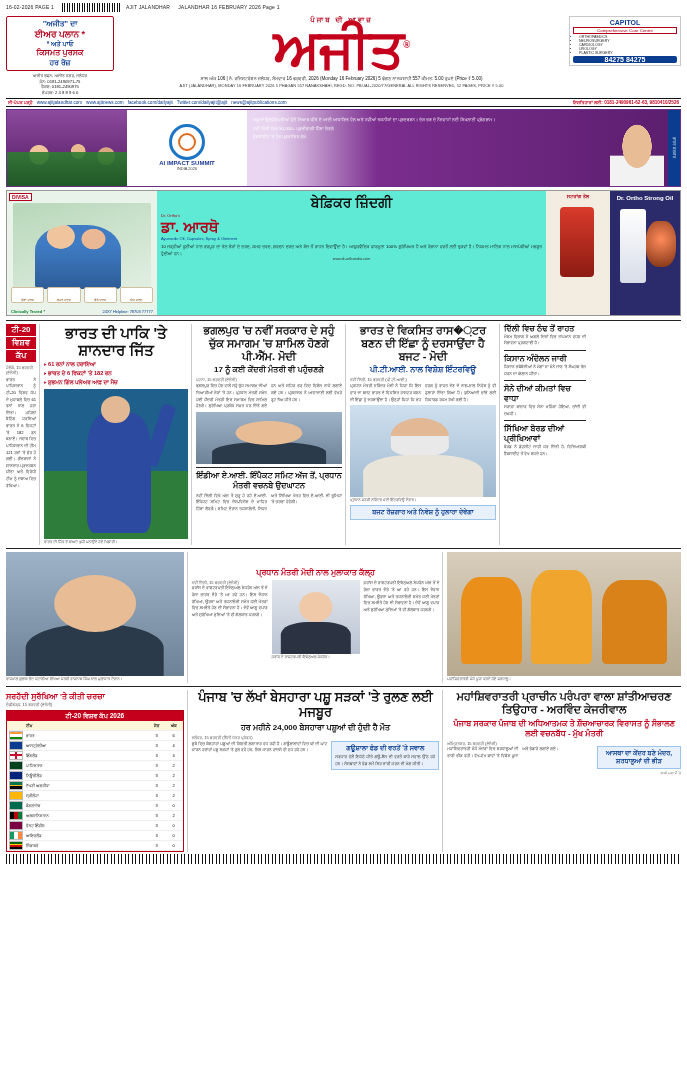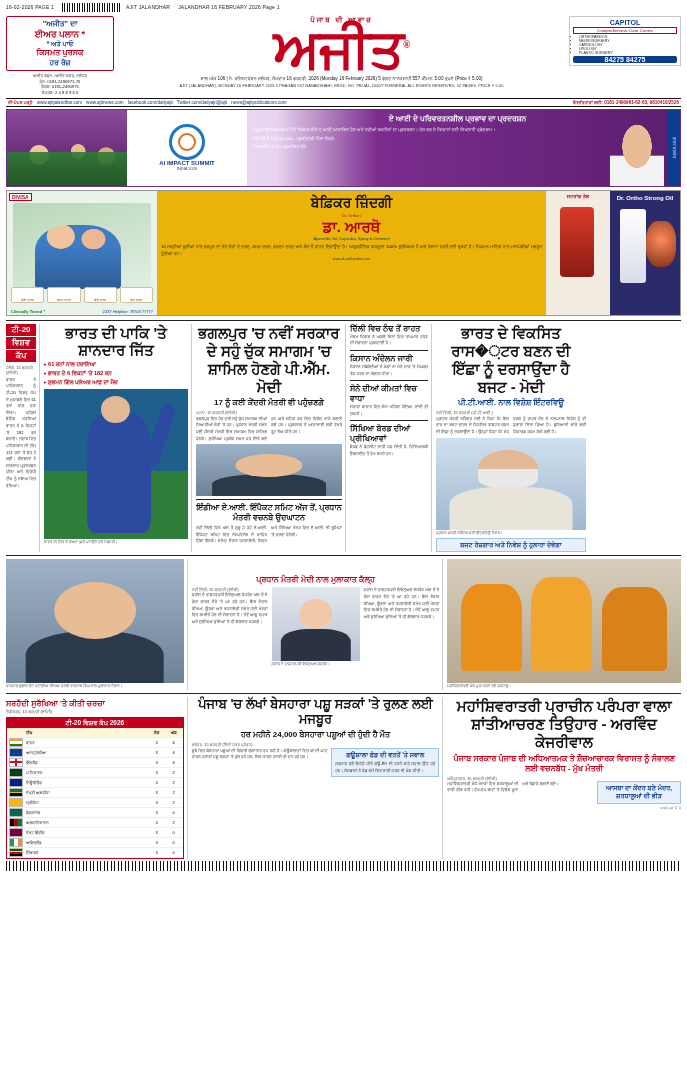--- a/index.html
+++ b/index.html
@@ -73,41 +73,41 @@
   .banner .br .h { font-size:7.5px; font-weight:bold; text-align:center; }
   .banner .br .p { font-size:4.4px; line-height:1.5; margin-top:3px; }
   .banner .br .cta { font-size:4.4px; margin-top:3px; }
   .banner .face { position:absolute; right:4px; bottom:0; width:54px; height:64px;
      background:radial-gradient(ellipse at 50% 38%, #e8bd96 38%, transparent 39%),
                 linear-gradient(180deg, transparent 52%, #f2f2f2 53%); }
   .banner .vstrip { width:12px; background:#0a3c8f; color:#fff; font-size:4px; writing-mode:vertical-rl;
      display:flex; align-items:center; justify-content:center; }
 
   
-  .ortho { margin:3px 6px 0 6px; border:1px solid #999; height:126px; display:flex; background:#eab308; }
+  .ortho { margin:3px 6px 0 6px; border:1px solid #999; height:126px; display:flex; background:#5eead4; }
   .ortho .c1 { width:150px; position:relative; background:#e9f3ea; overflow:hidden; }
   .ortho .c1 .badge { position:absolute; top:2px; left:2px; font-size:5px; color:#b3001b; font-weight:bold;
      background:#fff; border:1px solid #b3001b; padding:0 2px; }
   .ortho .c1 .ph { position:absolute; inset:12px 6px 26px 6px; border-radius:2px;
      background:linear-gradient(160deg,#b7d7b9,#e2efe2); }
   .ortho .c1 .ph:after { content:""; position:absolute; left:16%; bottom:0; width:62%; height:74%;
      background: radial-gradient(ellipse at 30% 18%, #f0c49c 16%, transparent 17%),
                  radial-gradient(ellipse at 68% 22%, #eab894 14%, transparent 15%),
                  linear-gradient(180deg,#3f7cc4 30%, #2d5c97 100%);
      border-radius:40% 40% 6% 6%; }
   .ortho .c1 .icons { position:absolute; bottom:12px; left:4px; right:4px; display:flex; gap:3px; }
   .ortho .c1 .icons div { flex:1; height:16px; background:#fff; border:1px solid #d0c0a0; border-radius:2px;
      font-size:3.4px; color:#7a4b10; display:flex; align-items:flex-end; justify-content:center; }
   .ortho .c1 .tested { position:absolute; bottom:1px; left:4px; font-size:4px; color:#0a7d2f; font-weight:bold; }
   .ortho .c1 .helpline { position:absolute; bottom:1px; right:4px; font-size:4px; color:#0a3c8f; }
 
   .ortho .c2 { flex:1; padding:3px 4px; }
   .ortho .c2 .h1 { font-size:14px; font-weight:bold; color:#111; }
   .ortho .c2 .h2 { font-size:10px; font-weight:bold; color:#111; }
-  .ortho .c2 .brand { text-align:center; margin-top:2px; }
+  .ortho .c2 .brand { margin-top:2px; }
   .ortho .c2 .brand .pre { font-size:4px; color:#b3001b; }
   .ortho .c2 .brand .nm { font-size:15px; font-weight:bold; color:#b3001b; }
   .ortho .c2 .brand .sub { font-size:4px; color:#0a3c8f; }
   .ortho .c2 .body { font-size:4.3px; line-height:1.6; color:#111; margin-top:3px; text-align:justify; }
   .ortho .c3 { width:64px; background:#f3ece0; position:relative; }
   .ortho .c3 .strip { position:absolute; top:2px; left:2px; right:2px; font-size:5px; text-align:center; color:#b3001b; font-weight:bold;}
   .ortho .c3 .bottle { position:absolute; left:14px; top:16px; width:34px; height:70px; border-radius:4px;
       background:linear-gradient(180deg,#d93b2b,#8c1b12); }
   .ortho .c4 { width:70px; background:#2b2b6b; position:relative; }
   .ortho .c4 .cap { position:absolute; top:2px; left:2px; right:2px; font-size:6px; text-align:center; color:#fff; font-weight:bold; }
@@ -119,21 +119,21 @@
   
   .grid { margin:4px 6px 0 6px; }
   .row { display:flex; gap:4px; }
   .hr { border-top:1px solid #222; margin:3px 0; }
 
   .col { border-right:1px solid #ccc; padding-right:3px; }
   .col:last-child { border-right:none; padding-right:0; }
 
   .kicker { background:#c4001d; color:#fff; font-size:8px; font-weight:bold; text-align:center; padding:1px; }
   .hl-big { font-size:15px; font-weight:bold; color:#111; text-align:center; line-height:1.15; }
-  .hl-med { font-size:15px; font-weight:bold; color:#111; line-height:1.2; }
+  .hl-med { font-size:11px; font-weight:bold; color:#111; line-height:1.2; }
   .hl-sm { font-size:8px; font-weight:bold; color:#111; line-height:1.25; }
   .byline { font-size:4px; color:#444; }
   .txt { font-size:4.1px; line-height:1.62; color:#111; text-align:justify; column-gap:4px; }
   .txt.n2 { column-count:2; }
 
   .photo { background:#cfd6dd; position:relative; overflow:hidden; }
   .cap { font-size:3.8px; color:#333; line-height:1.4; padding-top:1px; }
 
   .bullets { font-size:5.6px; color:#b3001b; font-weight:bold; line-height:1.6; }
   .bullets div:before { content:"\25B8  "; color:#c4001d; }
@@ -270,21 +270,20 @@
     <div class="bl">
       <div class="people"></div>
       <div class="tile"></div>
     </div>
     <div class="bc">
       <div class="ring"></div>
       <div class="t1">AI IMPACT SUMMIT</div>
       <div class="t2">INDIA 2026</div>
     </div>
     <div class="br">
-      <div class="h">ਏ ਆਈ ਦੇ ਪਰਿਵਰਤਨਸ਼ੀਲ ਪ੍ਰਭਾਵ ਦਾ ਪ੍ਰਦਰਸ਼ਨ</div>
       <div class="p" style="width:64%">ਲਘੂਆਂ ਉਦਯੋਗਪਤੀਆਂ ਵੱਲੋਂ ਤਿਆਰ ਕੀਤੇ ਏ ਆਈ ਆਧਾਰਿਤ ਹੱਲ ਅਤੇ ਨਵੀਆਂ ਤਕਨੀਕਾਂ ਦਾ ਪ੍ਰਦਰਸ਼ਨ। ਦੇਸ਼ ਭਰ ਦੇ ਨੌਜਵਾਨਾਂ ਲਈ ਸਿਖਲਾਈ ਪ੍ਰੋਗਰਾਮ।</div>
       <div class="cta" style="width:64%">ਨਵੀਂ ਦਿੱਲੀ ਵਿਖੇ 50,000+ ਪ੍ਰਤੀਭਾਗੀ ਹਿੱਸਾ ਲੈਣਗੇ</div>
       <div class="cta" style="width:64%">ਵੈਬਸਾਈਟ 'ਤੇ ਹੋਰ ਪ੍ਰਕਾਸ਼ਿਤ ਵੇਖੋ</div>
       <div class="face"></div>
     </div>
     <div class="vstrip">ਭਾਰਤ ਸਰਕਾਰ</div>
   </div>
 
   <div class="ortho">
     <div class="c1">
@@ -349,51 +348,51 @@
 
       <div class="col" style="width:150px">
         <div class="hl-med centerhl">ਭਗਲਪੁਰ 'ਚ ਨਵੀਂ ਸਰਕਾਰ ਦੇ ਸਹੁੰ ਚੁੱਕ ਸਮਾਗਮ 'ਚ ਸ਼ਾਮਿਲ ਹੋਣਗੇ ਪੀ.ਐੱਮ. ਮੋਦੀ</div>
         <div class="hl-sm centerhl" style="margin-top:2px">17 ਨੂੰ ਕਈ ਕੇਂਦਰੀ ਮੰਤਰੀ ਵੀ ਪਹੁੰਚਣਗੇ</div>
         <div class="byline" style="margin-top:2px">ਪਟਨਾ, 15 ਫਰਵਰੀ (ਏਜੰਸੀ)</div>
         <div class="txt n2" style="margin-top:1px">ਭਗਲਪੁਰ ਵਿਚ ਹੋਣ ਵਾਲੇ ਸਹੁੰ ਚੁੱਕ ਸਮਾਗਮ ਦੀਆਂ ਤਿਆਰੀਆਂ ਜ਼ੋਰਾਂ 'ਤੇ ਹਨ। ਪ੍ਰਧਾਨ ਮੰਤਰੀ ਸਮੇਤ ਕਈ ਕੇਂਦਰੀ ਮੰਤਰੀ ਇਸ ਸਮਾਗਮ ਵਿਚ ਸ਼ਾਮਿਲ ਹੋਣਗੇ। ਸੁਰੱਖਿਆ ਪ੍ਰਬੰਧ ਸਖ਼ਤ ਕਰ ਦਿੱਤੇ ਗਏ ਹਨ ਅਤੇ ਸ਼ਹਿਰ ਭਰ ਵਿਚ ਵਿਸ਼ੇਸ਼ ਨਾਕੇ ਲਗਾਏ ਗਏ ਹਨ। ਪ੍ਰਸ਼ਾਸਨ ਨੇ ਆਵਾਜਾਈ ਲਈ ਵੱਖਰੇ ਰੂਟ ਤੈਅ ਕੀਤੇ ਹਨ।</div>
         <div class="photo portrait" style="height:52px; margin-top:2px"></div>
         <div class="hr"></div>
         <div class="hl-sm centerhl">ਇੰਡੀਆ ਏ.ਆਈ. ਇੰਪੈਕਟ ਸਮਿਟ ਅੱਜ ਤੋਂ, ਪ੍ਰਧਾਨ ਮੰਤਰੀ ਵਚਨਬੇ ਉਦਘਾਟਨ</div>
         <div class="txt n2" style="margin-top:2px">ਨਵੀਂ ਦਿੱਲੀ ਵਿਖੇ ਅੱਜ ਤੋਂ ਸ਼ੁਰੂ ਹੋ ਰਹੇ ਏ.ਆਈ. ਇੰਪੈਕਟ ਸਮਿਟ ਵਿਚ ਦੇਸ਼-ਵਿਦੇਸ਼ ਦੇ ਮਾਹਿਰ ਹਿੱਸਾ ਲੈਣਗੇ। ਸਮਿਟ ਦੌਰਾਨ ਤਕਨਾਲੋਜੀ, ਸਿਹਤ ਅਤੇ ਸਿੱਖਿਆ ਖੇਤਰ ਵਿਚ ਏ.ਆਈ. ਦੀ ਭੂਮਿਕਾ 'ਤੇ ਚਰਚਾ ਹੋਵੇਗੀ।</div>
+      </div>
+
+      <div class="col" style="width:150px">
+        <div class="hl-med centerhl">ਭਾਰਤ ਦੇ ਵਿਕਸਿਤ ਰਾਸ�਼ਟਰ ਬਣਨ ਦੀ ਇੱਛਾ ਨੂੰ ਦਰਸਾਉਂਦਾ ਹੈ ਬਜਟ - ਮੋਦੀ</div>
+        <div class="hl-sm centerhl blue" style="margin-top:2px">ਪੀ.ਟੀ.ਆਈ. ਨਾਲ ਵਿਸ਼ੇਸ਼ ਇੰਟਰਵਿਊ</div>
+        <div class="byline" style="margin-top:2px">ਨਵੀਂ ਦਿੱਲੀ, 15 ਫਰਵਰੀ (ਪੀ.ਟੀ.ਆਈ.)</div>
+        <div class="txt n2" style="margin-top:1px">ਪ੍ਰਧਾਨ ਮੰਤਰੀ ਨਰਿੰਦਰ ਮੋਦੀ ਨੇ ਕਿਹਾ ਕਿ ਇਸ ਵਾਰ ਦਾ ਬਜਟ ਭਾਰਤ ਦੇ ਵਿਕਸਿਤ ਰਾਸ਼ਟਰ ਬਣਨ ਦੀ ਇੱਛਾ ਨੂੰ ਦਰਸਾਉਂਦਾ ਹੈ। ਉਨ੍ਹਾਂ ਕਿਹਾ ਕਿ ਮੱਧ ਵਰਗ ਨੂੰ ਰਾਹਤ ਦੇਣ ਦੇ ਨਾਲ-ਨਾਲ ਨਿਵੇਸ਼ ਨੂੰ ਵੀ ਹੁਲਾਰਾ ਦਿੱਤਾ ਗਿਆ ਹੈ। ਬੁਨਿਆਦੀ ਢਾਂਚੇ ਲਈ ਰਿਕਾਰਡ ਰਕਮ ਰੱਖੀ ਗਈ ਹੈ।</div>
+        <div class="photo modi" style="height:92px; margin-top:2px">
+          <div class="head"></div>
+          <div class="beard"></div>
+          <div class="body"></div>
+        </div>
+        <div class="cap">ਪ੍ਰਧਾਨ ਮੰਤਰੀ ਨਰਿੰਦਰ ਮੋਦੀ ਇੰਟਰਵਿਊ ਦੌਰਾਨ।</div>
+        <div class="blue-box" style="margin-top:2px">
+          <div class="t">ਬਜਟ ਰੋਜ਼ਗਾਰ ਅਤੇ ਨਿਵੇਸ਼ ਨੂੰ ਹੁਲਾਰਾ ਦੇਵੇਗਾ</div>
+        </div>
       </div>
 
       <div class="col" style="width:82px">
         <div class="hl-sm">ਦਿੱਲੀ ਵਿਚ ਠੰਢ ਤੋਂ ਰਾਹਤ</div>
         <div class="txt">ਮੌਸਮ ਵਿਭਾਗ ਨੇ ਅਗਲੇ ਦਿਨਾਂ ਵਿਚ ਤਾਪਮਾਨ ਵਧਣ ਦੀ ਸੰਭਾਵਨਾ ਪ੍ਰਗਟਾਈ ਹੈ।</div>
         <div class="hr"></div>
         <div class="hl-sm">ਕਿਸਾਨ ਅੰਦੋਲਨ ਜਾਰੀ</div>
         <div class="txt">ਕਿਸਾਨ ਜਥੇਬੰਦੀਆਂ ਨੇ ਮੰਗਾਂ ਨਾ ਮੰਨੇ ਜਾਣ 'ਤੇ ਸੰਘਰਸ਼ ਤੇਜ਼ ਕਰਨ ਦਾ ਐਲਾਨ ਕੀਤਾ।</div>
         <div class="hr"></div>
         <div class="hl-sm">ਸੋਨੇ ਦੀਆਂ ਕੀਮਤਾਂ ਵਿਚ ਵਾਧਾ</div>
         <div class="txt">ਸਰਾਫ਼ਾ ਬਾਜ਼ਾਰ ਵਿਚ ਸੋਨਾ ਮਹਿੰਗਾ ਹੋਇਆ, ਚਾਂਦੀ ਵੀ ਚਮਕੀ।</div>
         <div class="hr"></div>
         <div class="hl-sm">ਸਿੱਖਿਆ ਬੋਰਡ ਦੀਆਂ ਪ੍ਰੀਖਿਆਵਾਂ</div>
         <div class="txt">ਬੋਰਡ ਨੇ ਡੇਟਸ਼ੀਟ ਜਾਰੀ ਕਰ ਦਿੱਤੀ ਹੈ, ਵਿਦਿਆਰਥੀ ਵੈੱਬਸਾਈਟ ਤੋਂ ਵੇਖ ਸਕਦੇ ਹਨ।</div>
       </div>
-
-      <div class="col" style="width:150px">
-        <div class="hl-med centerhl">ਭਾਰਤ ਦੇ ਵਿਕਸਿਤ ਰਾਸ�਼ਟਰ ਬਣਨ ਦੀ ਇੱਛਾ ਨੂੰ ਦਰਸਾਉਂਦਾ ਹੈ ਬਜਟ - ਮੋਦੀ</div>
-        <div class="hl-sm centerhl blue" style="margin-top:2px">ਪੀ.ਟੀ.ਆਈ. ਨਾਲ ਵਿਸ਼ੇਸ਼ ਇੰਟਰਵਿਊ</div>
-        <div class="byline" style="margin-top:2px">ਨਵੀਂ ਦਿੱਲੀ, 15 ਫਰਵਰੀ (ਪੀ.ਟੀ.ਆਈ.)</div>
-        <div class="txt n2" style="margin-top:1px">ਪ੍ਰਧਾਨ ਮੰਤਰੀ ਨਰਿੰਦਰ ਮੋਦੀ ਨੇ ਕਿਹਾ ਕਿ ਇਸ ਵਾਰ ਦਾ ਬਜਟ ਭਾਰਤ ਦੇ ਵਿਕਸਿਤ ਰਾਸ਼ਟਰ ਬਣਨ ਦੀ ਇੱਛਾ ਨੂੰ ਦਰਸਾਉਂਦਾ ਹੈ। ਉਨ੍ਹਾਂ ਕਿਹਾ ਕਿ ਮੱਧ ਵਰਗ ਨੂੰ ਰਾਹਤ ਦੇਣ ਦੇ ਨਾਲ-ਨਾਲ ਨਿਵੇਸ਼ ਨੂੰ ਵੀ ਹੁਲਾਰਾ ਦਿੱਤਾ ਗਿਆ ਹੈ। ਬੁਨਿਆਦੀ ਢਾਂਚੇ ਲਈ ਰਿਕਾਰਡ ਰਕਮ ਰੱਖੀ ਗਈ ਹੈ।</div>
-        <div class="photo modi" style="height:92px; margin-top:2px">
-          <div class="head"></div>
-          <div class="beard"></div>
-          <div class="body"></div>
-        </div>
-        <div class="cap">ਪ੍ਰਧਾਨ ਮੰਤਰੀ ਨਰਿੰਦਰ ਮੋਦੀ ਇੰਟਰਵਿਊ ਦੌਰਾਨ।</div>
-        <div class="blue-box" style="margin-top:2px">
-          <div class="t">ਬਜਟ ਰੋਜ਼ਗਾਰ ਅਤੇ ਨਿਵੇਸ਼ ਨੂੰ ਹੁਲਾਰਾ ਦੇਵੇਗਾ</div>
-        </div>
-      </div>
     </div>
 
     <div class="sep"></div>
 
     <div class="row">
       <div class="col" style="width:182px">
         <div class="photo portrait" style="height:124px"></div>
         <div class="cap">ਰਾਜਪਾਲ ਗੁਲਾਬ ਚੰਦ ਕਟਾਰੀਆ ਰੱਖਿਆ ਮੰਤਰੀ ਰਾਜਨਾਥ ਸਿੰਘ ਨਾਲ ਮੁਲਾਕਾਤ ਦੌਰਾਨ।</div>
       </div>
 

